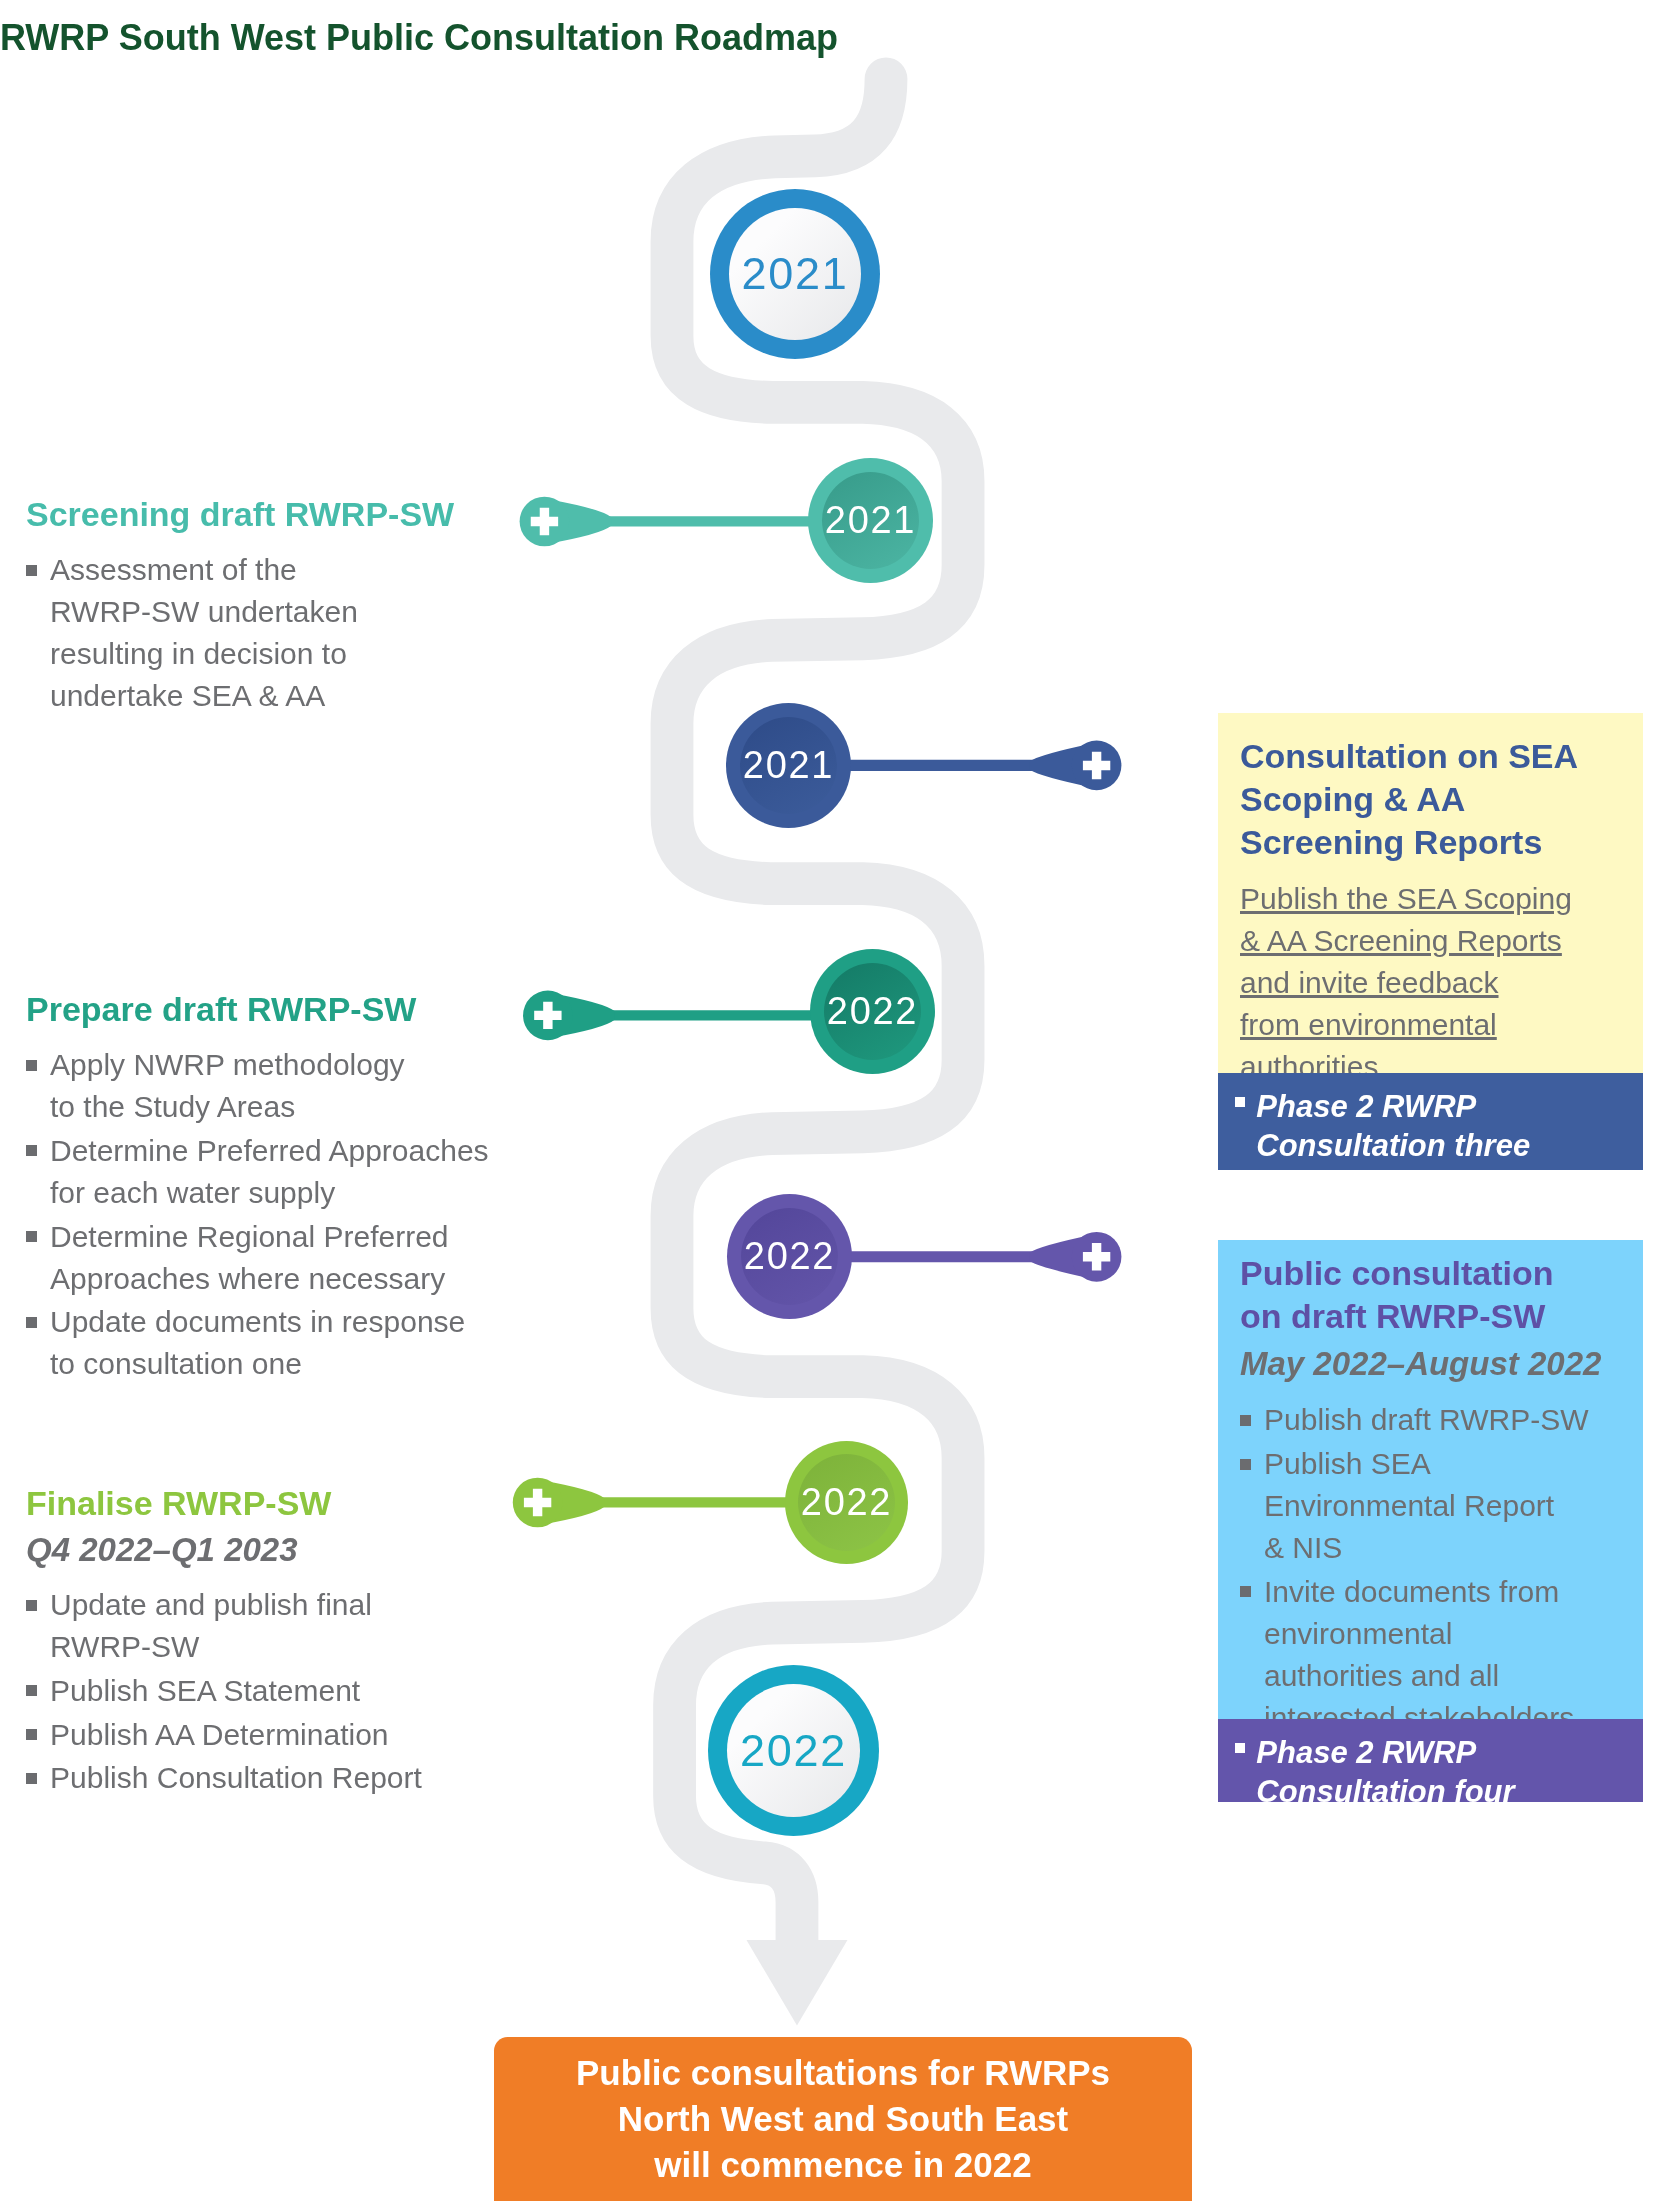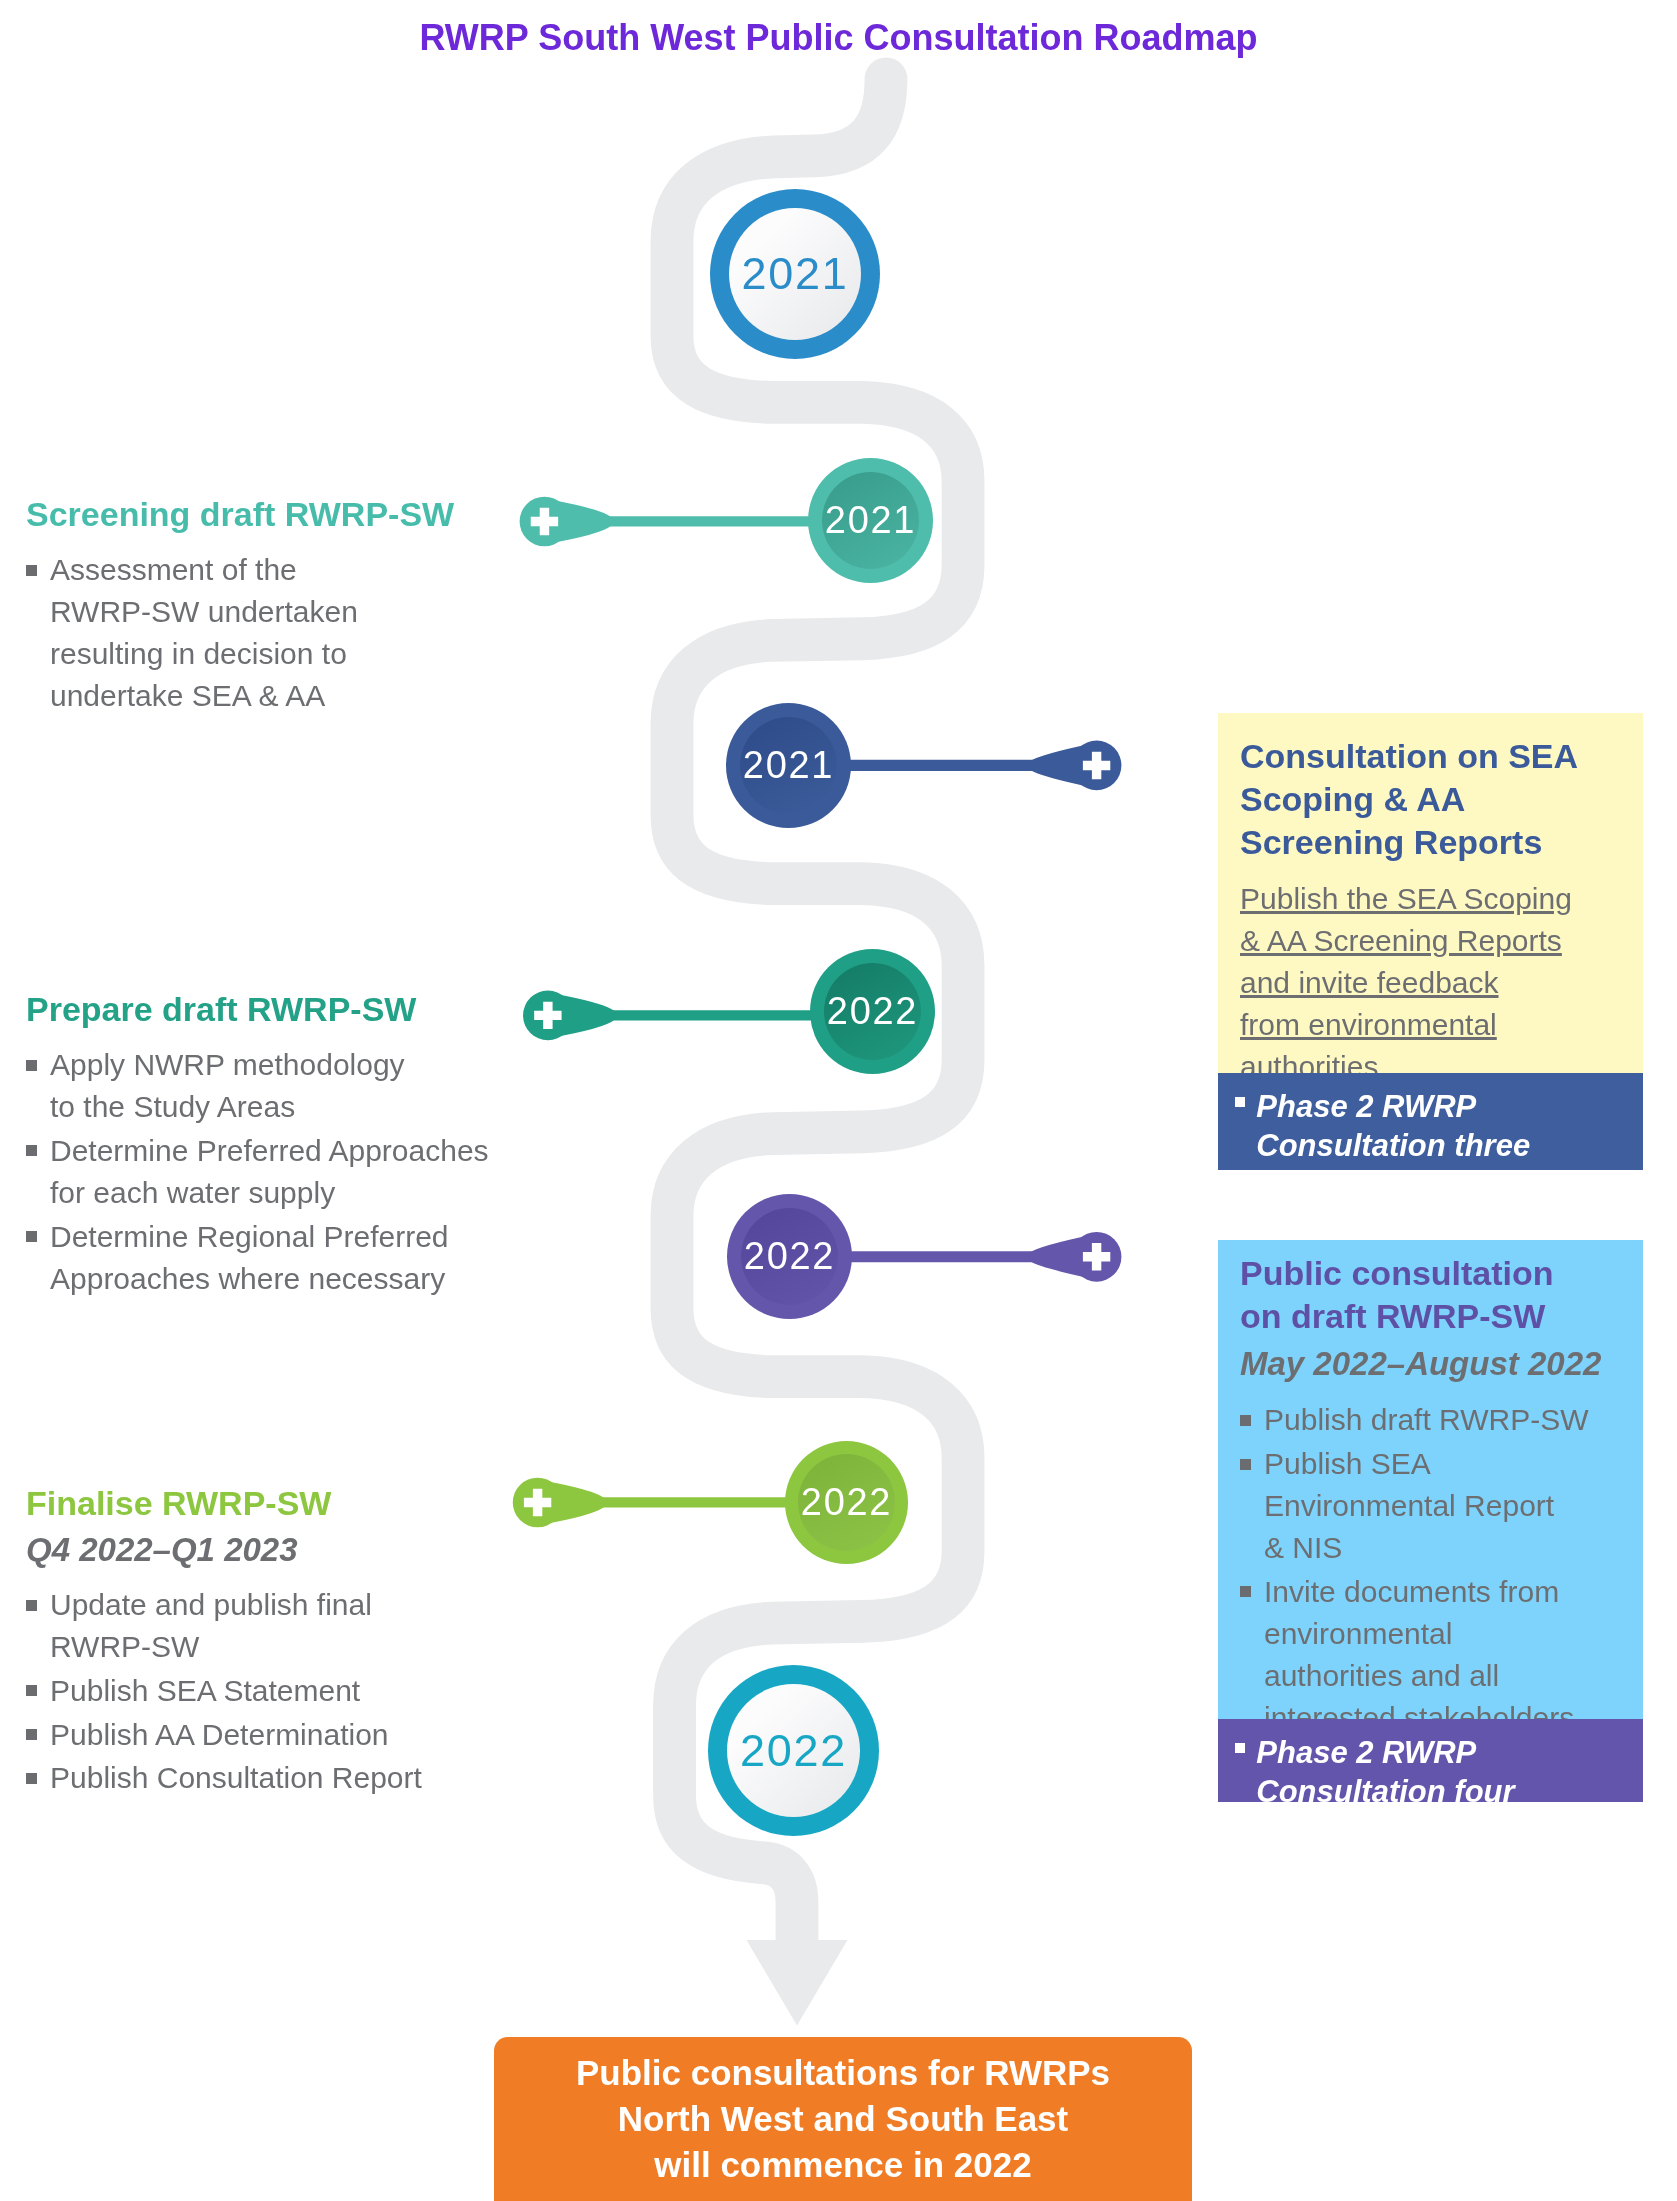--- a/index.html
+++ b/index.html
@@ -2,22 +2,22 @@
 <html style="font-size:13.7px"><head>
 <meta charset="utf-8">
 <style>
   html,body{margin:0;padding:0;background:#ffffff;}
   body{width:1677px;height:2202px;position:relative;overflow:hidden;
        font-family:"Liberation Sans", sans-serif;}
   .stage{position:absolute;left:0;top:0;width:1677px;height:2202px;}
   svg.layer{position:absolute;left:0;top:0;z-index:0;}
   .ws{white-space:pre-line;}
 
-  .title{position:absolute;left:0;top:17px;width:100%;text-align:center;
-         font-size:36px;font-weight:bold;color:#6d28d9;z-index:2;}
+  .title{position:absolute;left:0;top:17px;width:100%;text-align:left;
+         font-size:36px;font-weight:bold;color:#14532d;z-index:2;}
 
   .circle{position:absolute;border-radius:50%;z-index:2;display:flex;
           align-items:center;justify-content:center;}
   .circle .inner{position:absolute;border-radius:50%;}
   .circle .yr{position:relative;z-index:3;letter-spacing:1.7px;}
 
   .c-ring-blue{background:#2a8cc9;width:170px;height:170px;left:710px;top:189px;}
   .c-ring-blue .inner{inset:19px;background:linear-gradient(135deg,#fcfcfd 25%,#e7e8ea 100%);}
   .c-ring-blue .yr{color:#2a8cc9;font-size:45px;}
 
@@ -193,20 +193,25 @@
       </li>
       <li>
         <span class="sq"></span>
         <span class="ws">Determine Preferred Approaches
 for each water supply</span>
       </li>
       <li>
         <span class="sq"></span>
         <span class="ws">Determine Regional Preferred
 Approaches where necessary</span>
+      </li>
+      <li>
+        <span class="sq"></span>
+        <span class="ws">Update documents in response
+to consultation one</span>
       </li>
     </ul>
   </div>
 
   <div class="lblock" style="top:1484px;">
     <h3 class="h-lime">Finalise RWRP-SW</h3>
     <div class="sub">Q4 2022–Q1 2023</div>
     <ul class="bl">
       <li>
         <span class="sq"></span>

